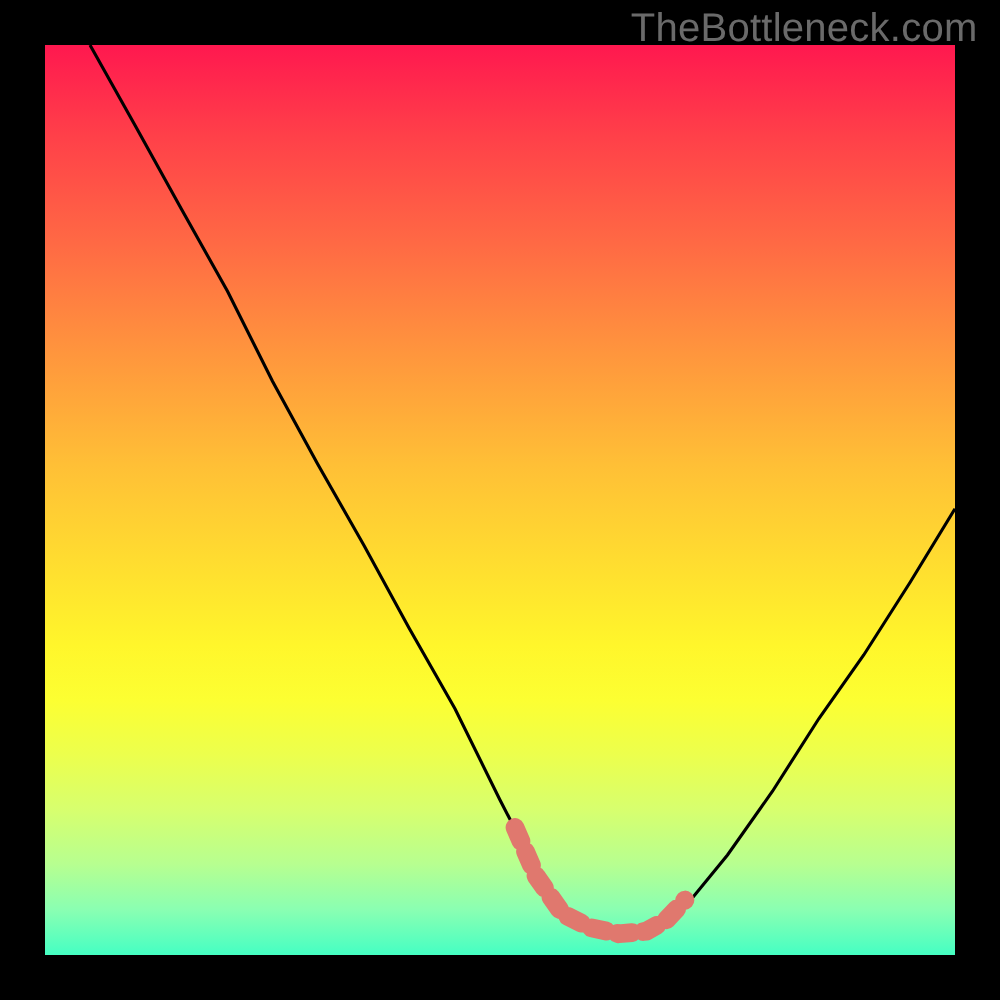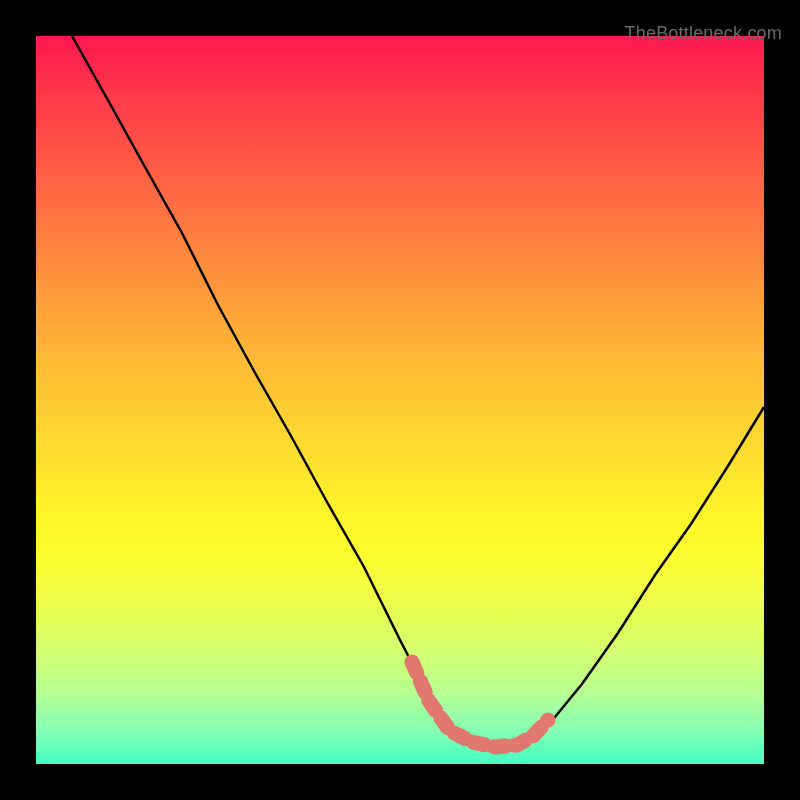--- a/index.html
+++ b/index.html
@@ -29,23 +29,23 @@
       #ecff4d 78%,
       #d7ff6e 84%,
       #b7ff90 90%,
       #8affb2 95%,
       #45ffc3 100%
     );
   }
   .watermark {
     position: absolute;
     right: 18px;
-    top: 23px;
+    top: 4px;
     font-family: Arial, Helvetica, sans-serif;
-    font-size: 18px;
+    font-size: 32px;
     font-weight: 500;
     color: #6a6a6a;
     letter-spacing: 0.2px;
   }
   svg.curve {
     position: absolute;
     left: 0;
     top: 0;
     width: 728px;
     height: 728px;

